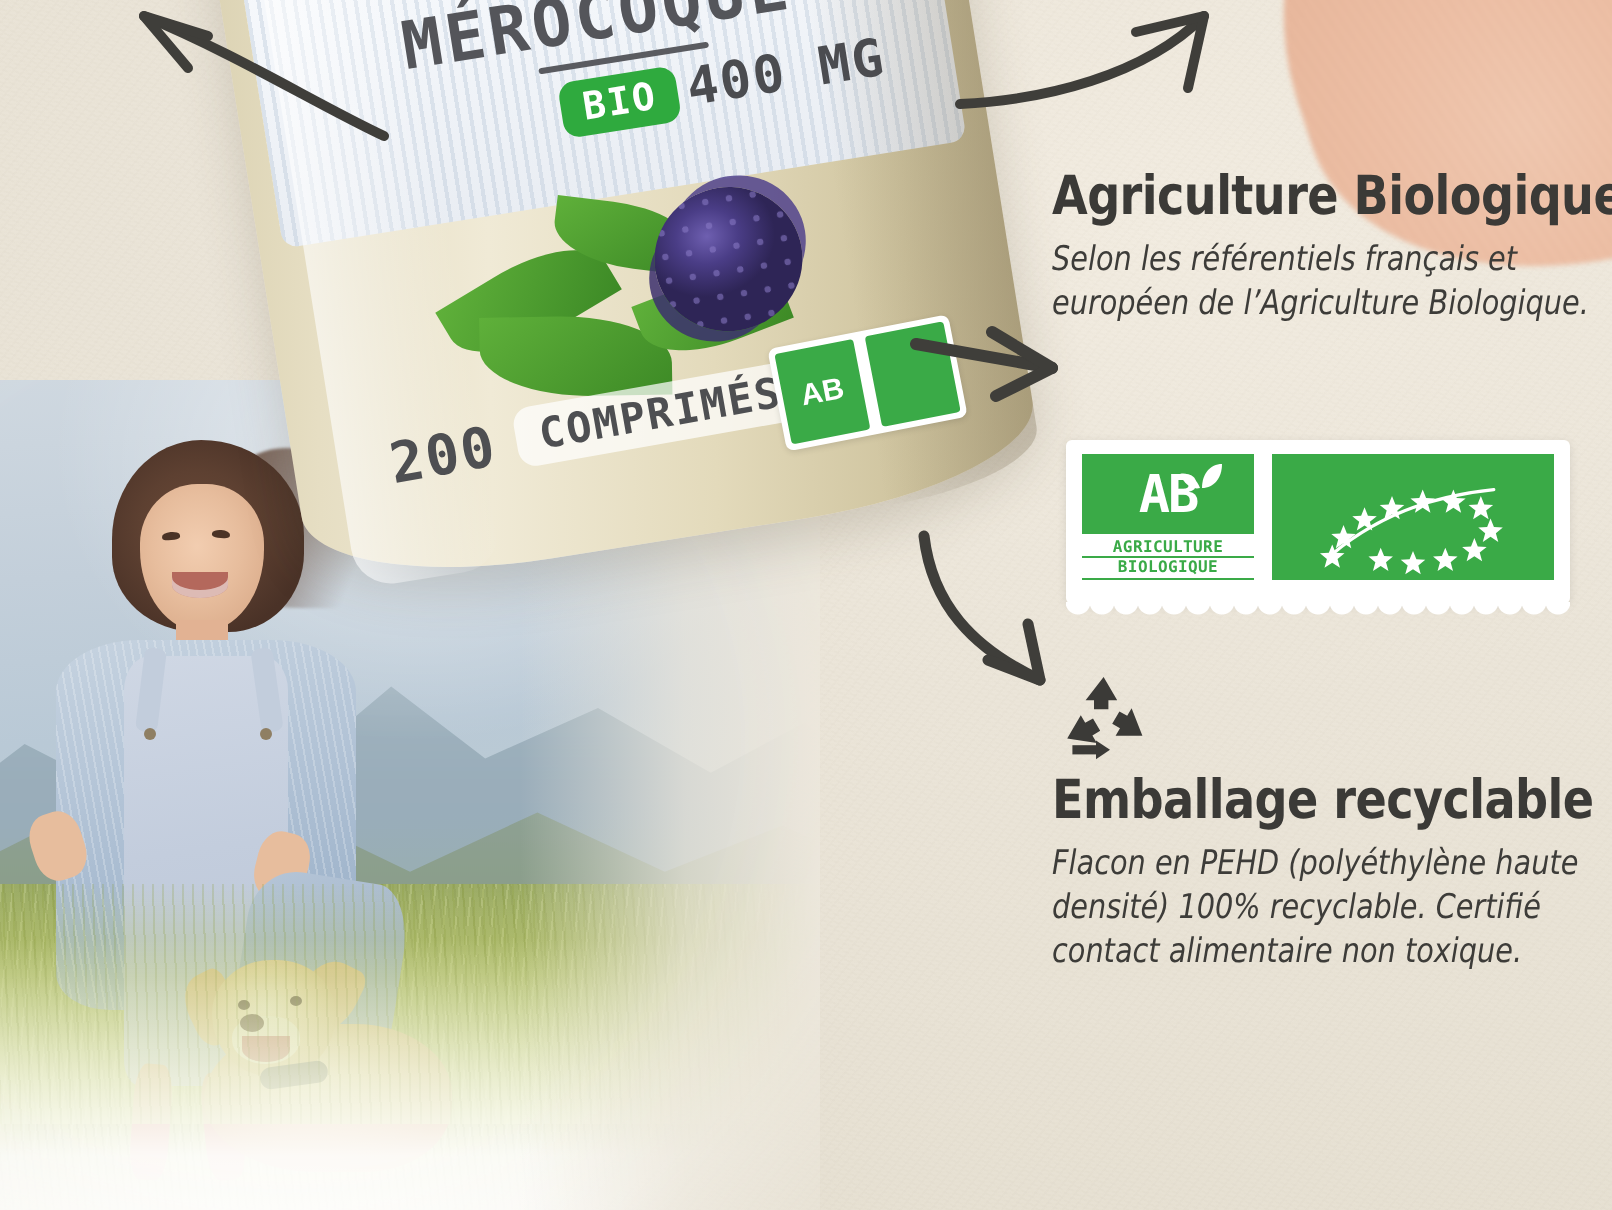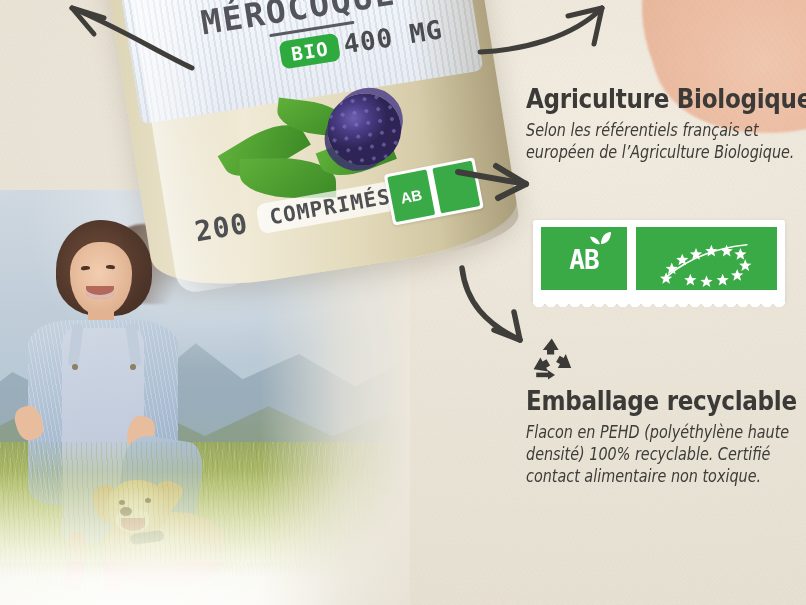--- a/index.html
+++ b/index.html
@@ -451,20 +451,24 @@
     <div class="cert-zig"></div>
     <div class="cert-inner">
       <div class="ab-logo">
         <div class="ab-green">
           <span class="ab-text">AB</span>
           <svg class="ab-leaf" viewBox="0 0 22 14">
             <path d="M11 13 C11 6 15 1 21 1 C21 8 17 13 11 13 Z" fill="#fff"></path>
             <path d="M10 13 C8 8 4 5 0 6 C2 11 6 14 10 13 Z" fill="#fff"></path>
           </svg>
         </div>
+        <div class="ab-caption">
+          <span>AGRICULTURE</span>
+          <span>BIOLOGIQUE</span>
+        </div>
       </div>
 
       <div class="eu-logo">
         <svg viewBox="0 0 140 78" width="100%" height="100%">
           <path d="M20 62 C46 40 80 26 120 22" stroke="#fff" stroke-width="2" fill="none" stroke-linecap="round"></path>
           <g fill="#fff">
             <polygon points="20,56 22.1,61.2 27.6,61.5 23.3,65 24.8,70.4 20,67.3 15.2,70.4 16.7,65 12.4,61.5 17.9,61.2"></polygon>
             <polygon points="27,44 29.1,49.2 34.6,49.5 30.3,53 31.8,58.4 27,55.3 22.2,58.4 23.7,53 19.4,49.5 24.9,49.2"></polygon>
             <polygon points="40,33 42.1,38.2 47.6,38.5 43.3,42 44.8,47.4 40,44.3 35.2,47.4 36.7,42 32.4,38.5 37.9,38.2"></polygon>
             <polygon points="57,26 59.1,31.2 64.6,31.5 60.3,35 61.8,40.4 57,37.3 52.2,40.4 53.7,35 49.4,31.5 54.9,31.2"></polygon>

